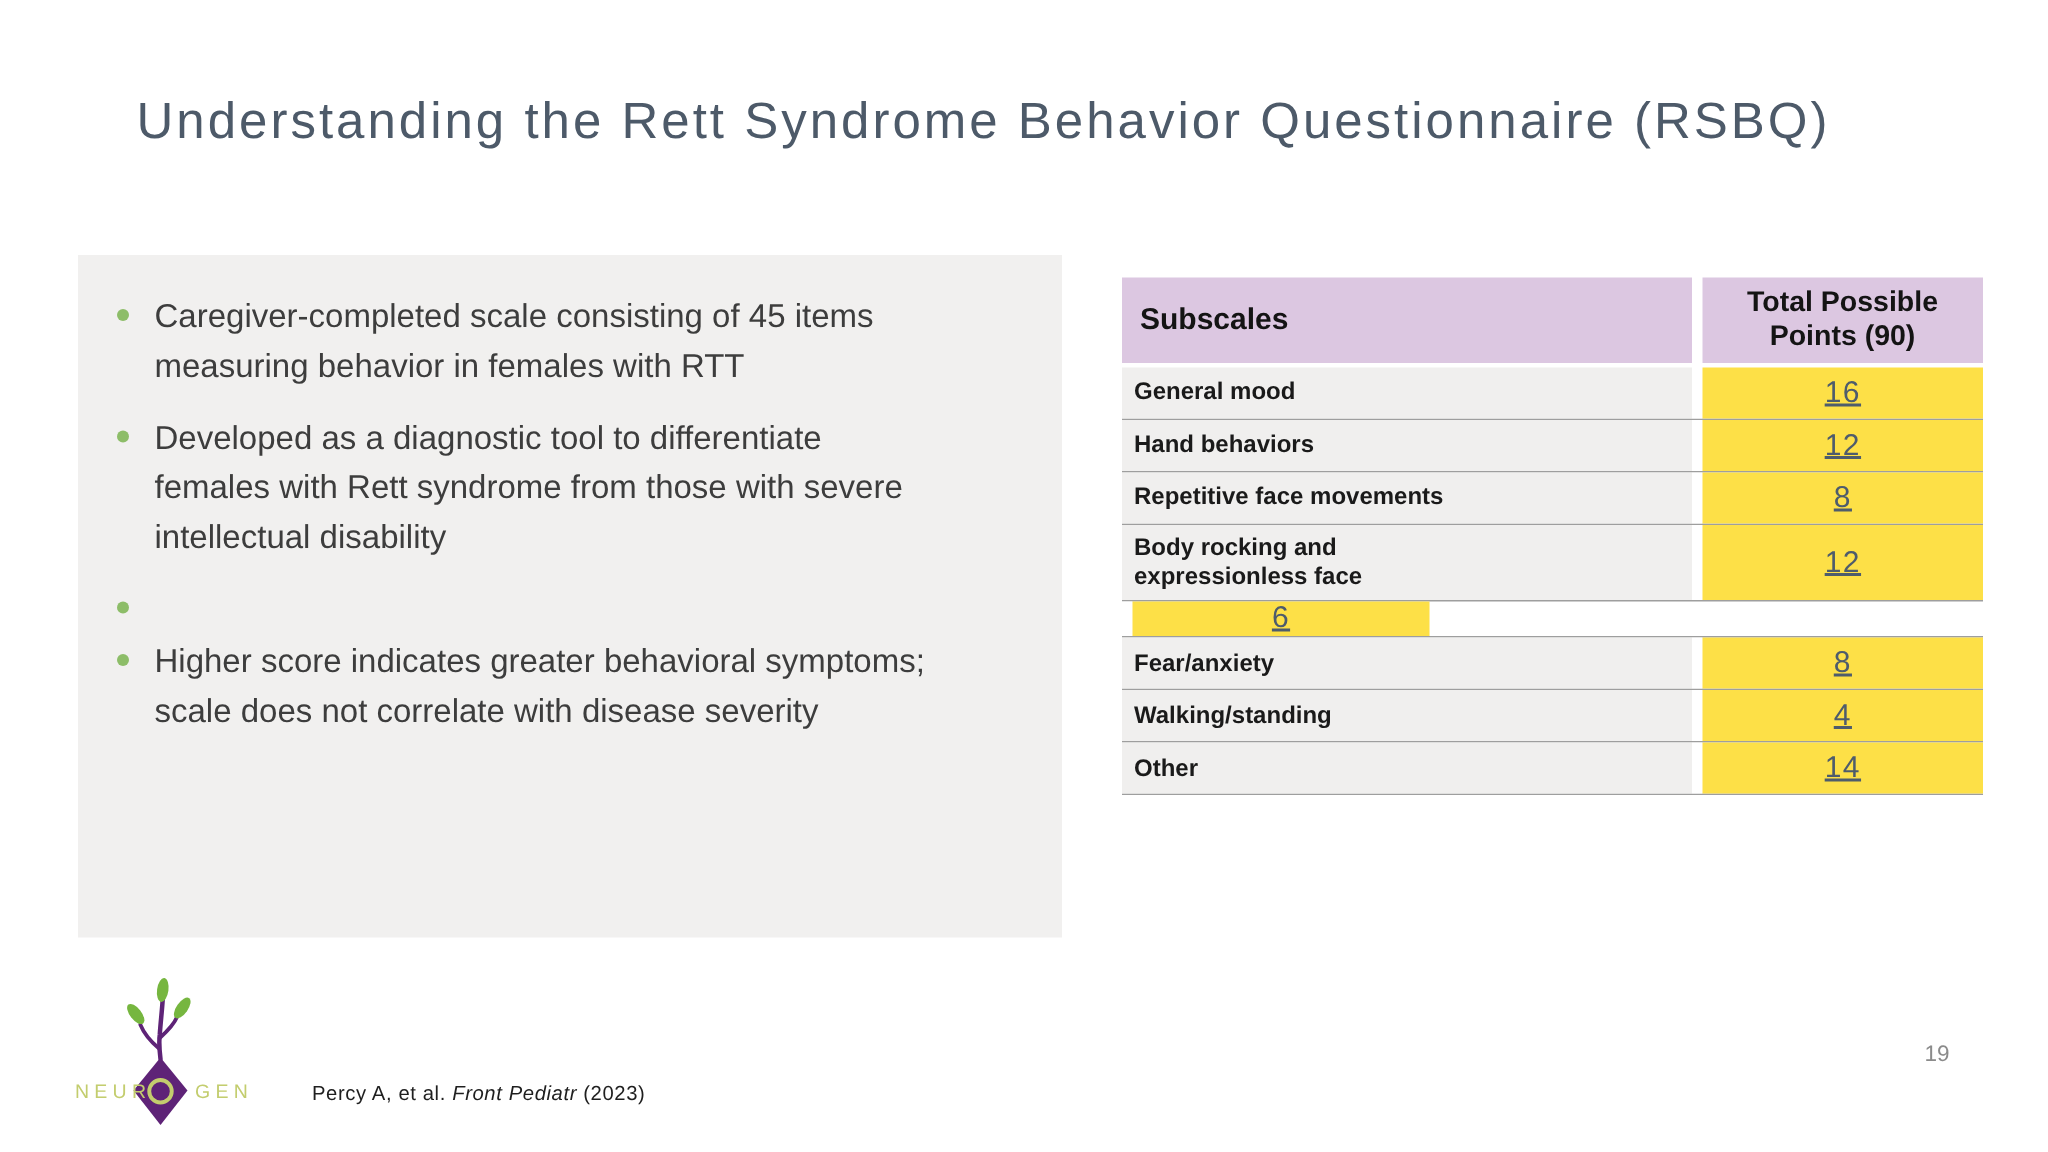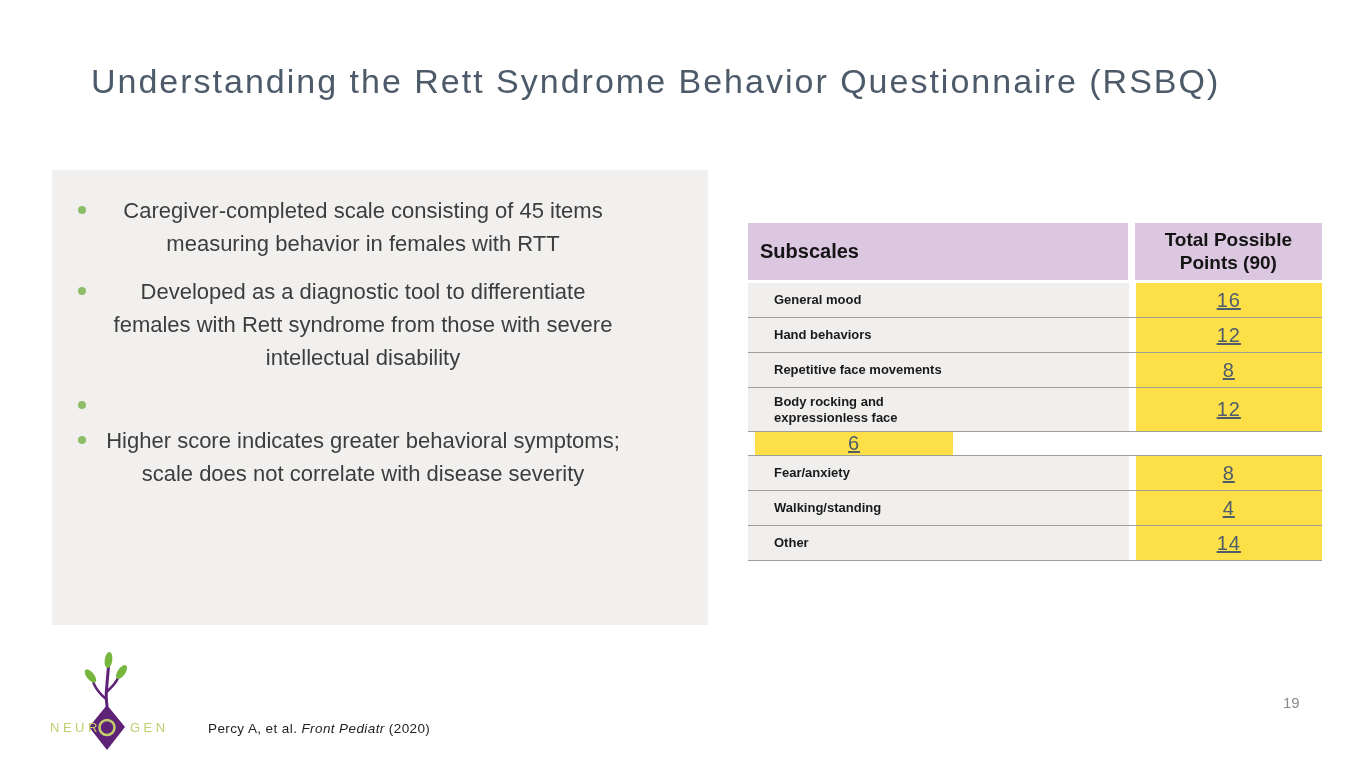--- a/index.html
+++ b/index.html
@@ -25,21 +25,21 @@
   }
 
   
   .bullet-box {
     position: absolute;
     left: 52px; top: 170px;
     width: 656px; height: 455px;
     background: #f1f0ef;
     padding: 24px 28px 0 26px;
   }
-  ul.bullets { list-style: none; margin: 0; padding: 0; text-align: center; }
+  ul.bullets { list-style: none; margin: 0; padding: 0; }
   .bullets li {
     display: flex;
     margin-bottom: 15px;
     color: #3d3d3d;
     font-size: 22px;
     line-height: 1.5;
   }
   .bullet-dot {
     width: 8px; height: 8px;
     border-radius: 50%;
@@ -49,21 +49,21 @@
   }
   .bullet-text { max-width: 520px; }
 
   
   .rsbq-table {
     position: absolute;
     left: 748px; top: 185px;
     width: 574px;
   }
   .trow { display: flex; border-bottom: 1px solid #9e9e9e; }
-  .thead { display: flex; border-bottom: none; margin-bottom: 3px; margin-top: 38px; }
+  .thead { display: flex; border-bottom: none; margin-bottom: 3px; }
   .col-label  { width: 402px; }
   .col-gap    { width: 7px; background: #ffffff; flex-shrink: 0; }
   .col-points { width: 198px; }
   .th-left {
     background: #dcc7e1;
     display: flex; align-items: center;
     padding-left: 12px;
     height: 57px;
     font-size: 20px; font-weight: bold; color: #141414;
   }
@@ -72,23 +72,23 @@
     display: flex; align-items: center; justify-content: center;
     text-align: center;
     height: 57px;
     font-size: 19px; font-weight: bold; color: #141414;
     line-height: 1.2;
     padding: 0 6px;
   }
   .td-label {
     background: #f0efee;
     display: flex; align-items: center;
-    padding: 6px 6px 6px 26px;
+    padding: 6px 6px 6px 8px;
     min-height: 34px;
-    font-size: 13px; font-weight: bold; color: #1a1a1a;
+    font-size: 16px; font-weight: bold; color: #1a1a1a;
     line-height: 1.2;
     white-space: pre-line;
   }
   .td-points {
     background: #fde047;
     display: flex; align-items: center; justify-content: center;
     font-size: 20px;
     color: #4e5c6c;
     letter-spacing: 1px;
     text-decoration: underline;
@@ -201,15 +201,15 @@
     <ellipse cx="60.5" cy="10" rx="3.8" ry="8" fill="#76b63f" transform="rotate(8 60.5 10)"></ellipse>
     <ellipse cx="42.5" cy="26" rx="3.8" ry="8" fill="#76b63f" transform="rotate(-38 42.5 26)"></ellipse>
     <ellipse cx="73.5" cy="22" rx="3.8" ry="8" fill="#76b63f" transform="rotate(35 73.5 22)"></ellipse>
   </g>
   <polygon points="59,55 77,77 59,100 41,77" fill="#5e2377"></polygon>
   <circle cx="59" cy="77.5" r="7.5" fill="none" stroke="#c3cd6e" stroke-width="2.6"></circle>
   <text x="2" y="82">NEUR</text>
   <text x="82" y="82">GENE</text>
 </svg>
 
-<div class="citation"><span>Percy A, et al. </span><em>Front Pediatr</em><span> (2020)</span></div>
+<div class="citation"><span>Percy A, et al. </span><em>Front Pediatr</em><span> (2023)</span></div>
 
 <div class="page-number">19</div>
 
 </body></html>

